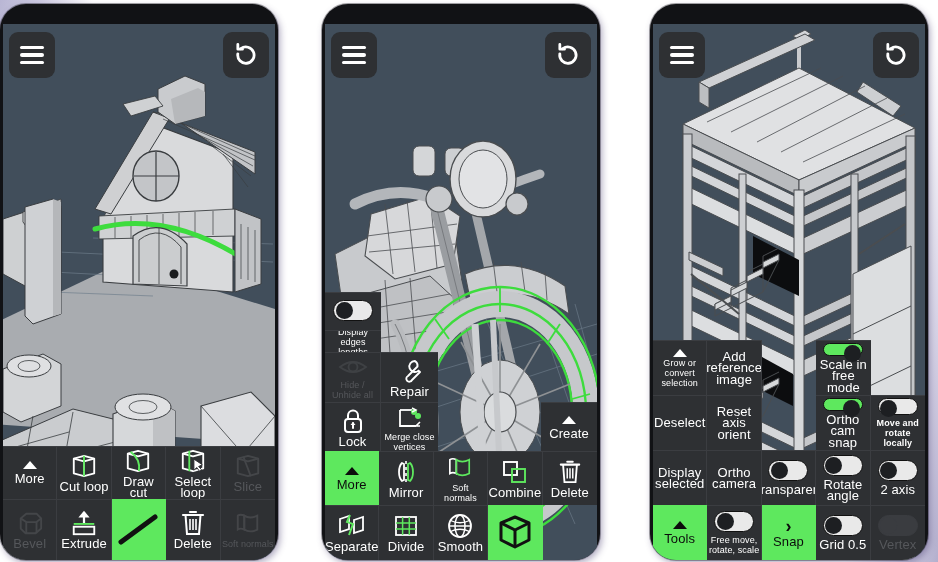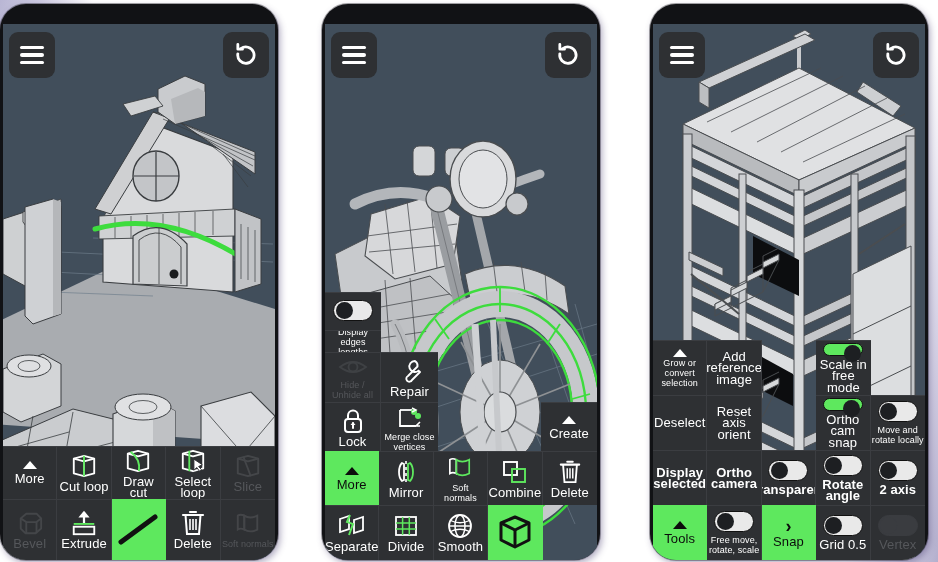--- a/index.html
+++ b/index.html
@@ -765,29 +765,29 @@
           <div class="cell" style="width:20%;">
             <div class="lbl">Reset axis orient</div>
           </div>
           <div class="cell clear" style="width:20%;"></div>
           <div class="cell" style="width:20%;">
             <div class="toggle on">
                 <span class="knob"></span>
               </div>
             <div class="lbl">Ortho cam snap</div>
           </div>
-          <div class="cell" style="width:20%;">
+          <div class="cell" style="width:20%;font-weight:bold;">
             <div class="toggle off">
                 <span class="knob"></span>
               </div>
             <div class="lbl sm">Move and rotate locally</div>
           </div>
         </div>
 
-        <div class="trow" style="height:55px;font-weight:bold;">
+        <div class="trow" style="height:55px;">
           <div class="cell" style="width:20%;">
             <div class="lbl">Display selected</div>
           </div>
           <div class="cell" style="width:20%;">
             <div class="lbl">Ortho camera</div>
           </div>
           <div class="cell" style="width:20%;">
             <div class="toggle off">
                 <span class="knob"></span>
               </div>

